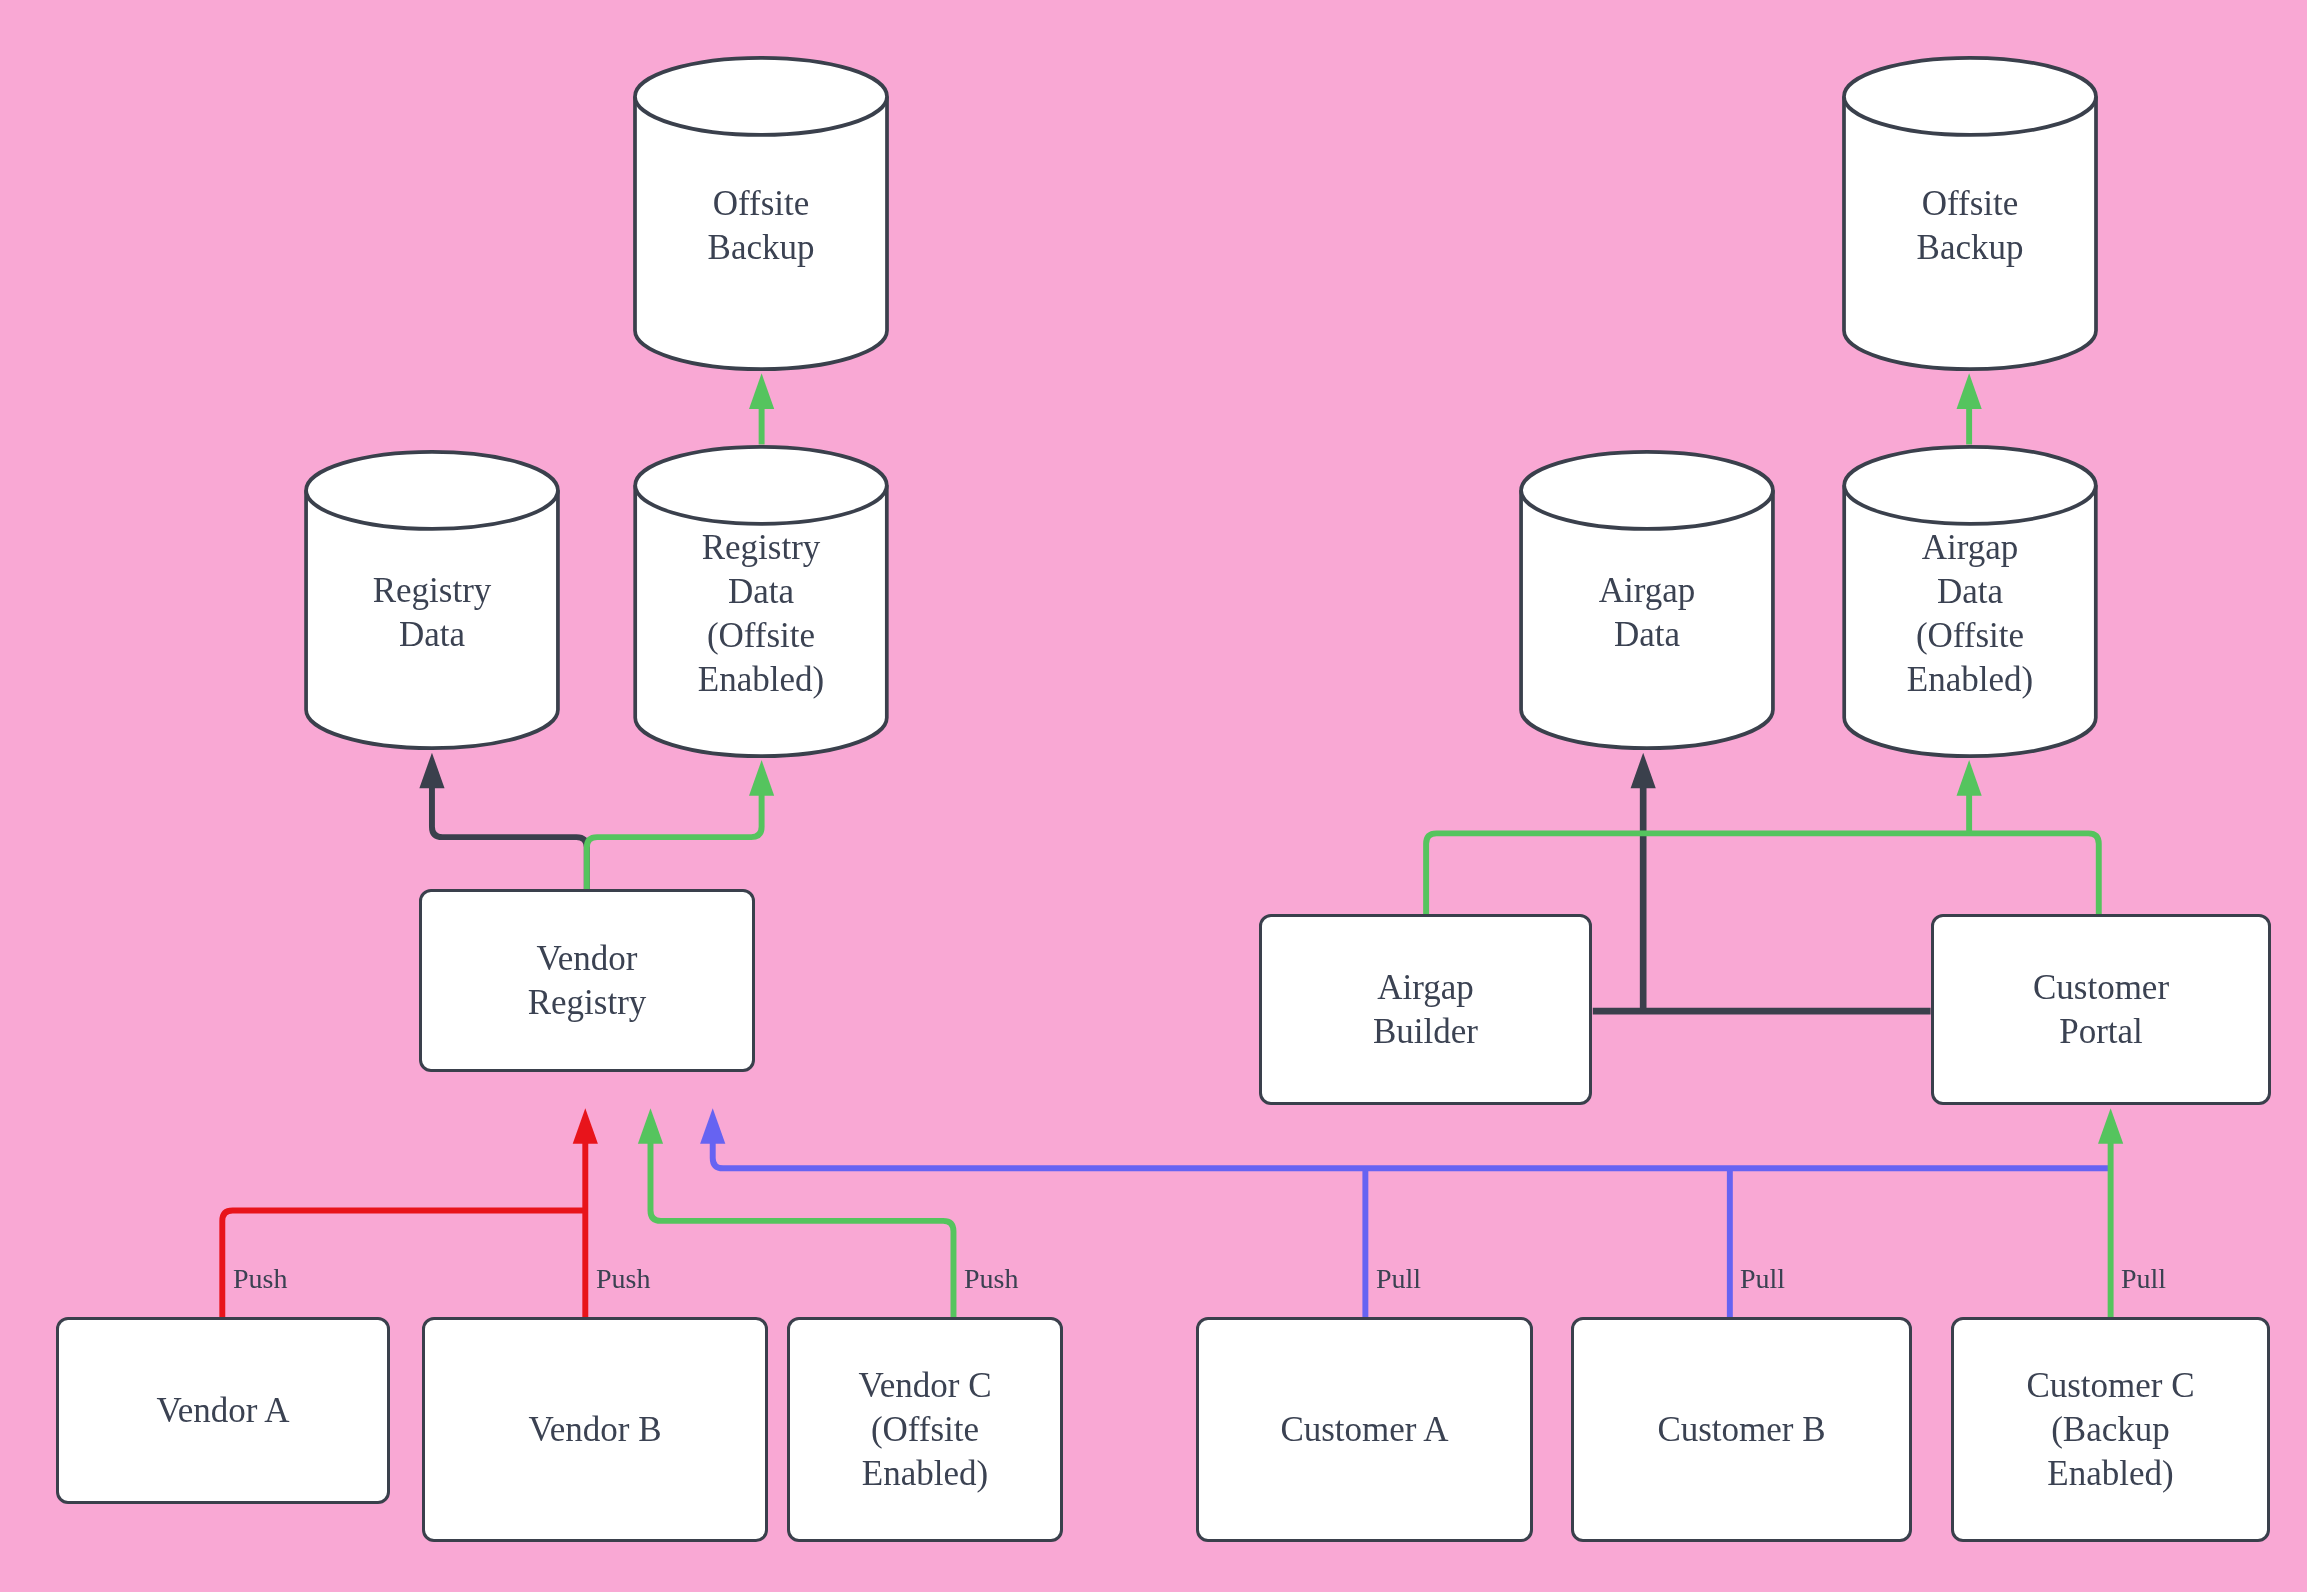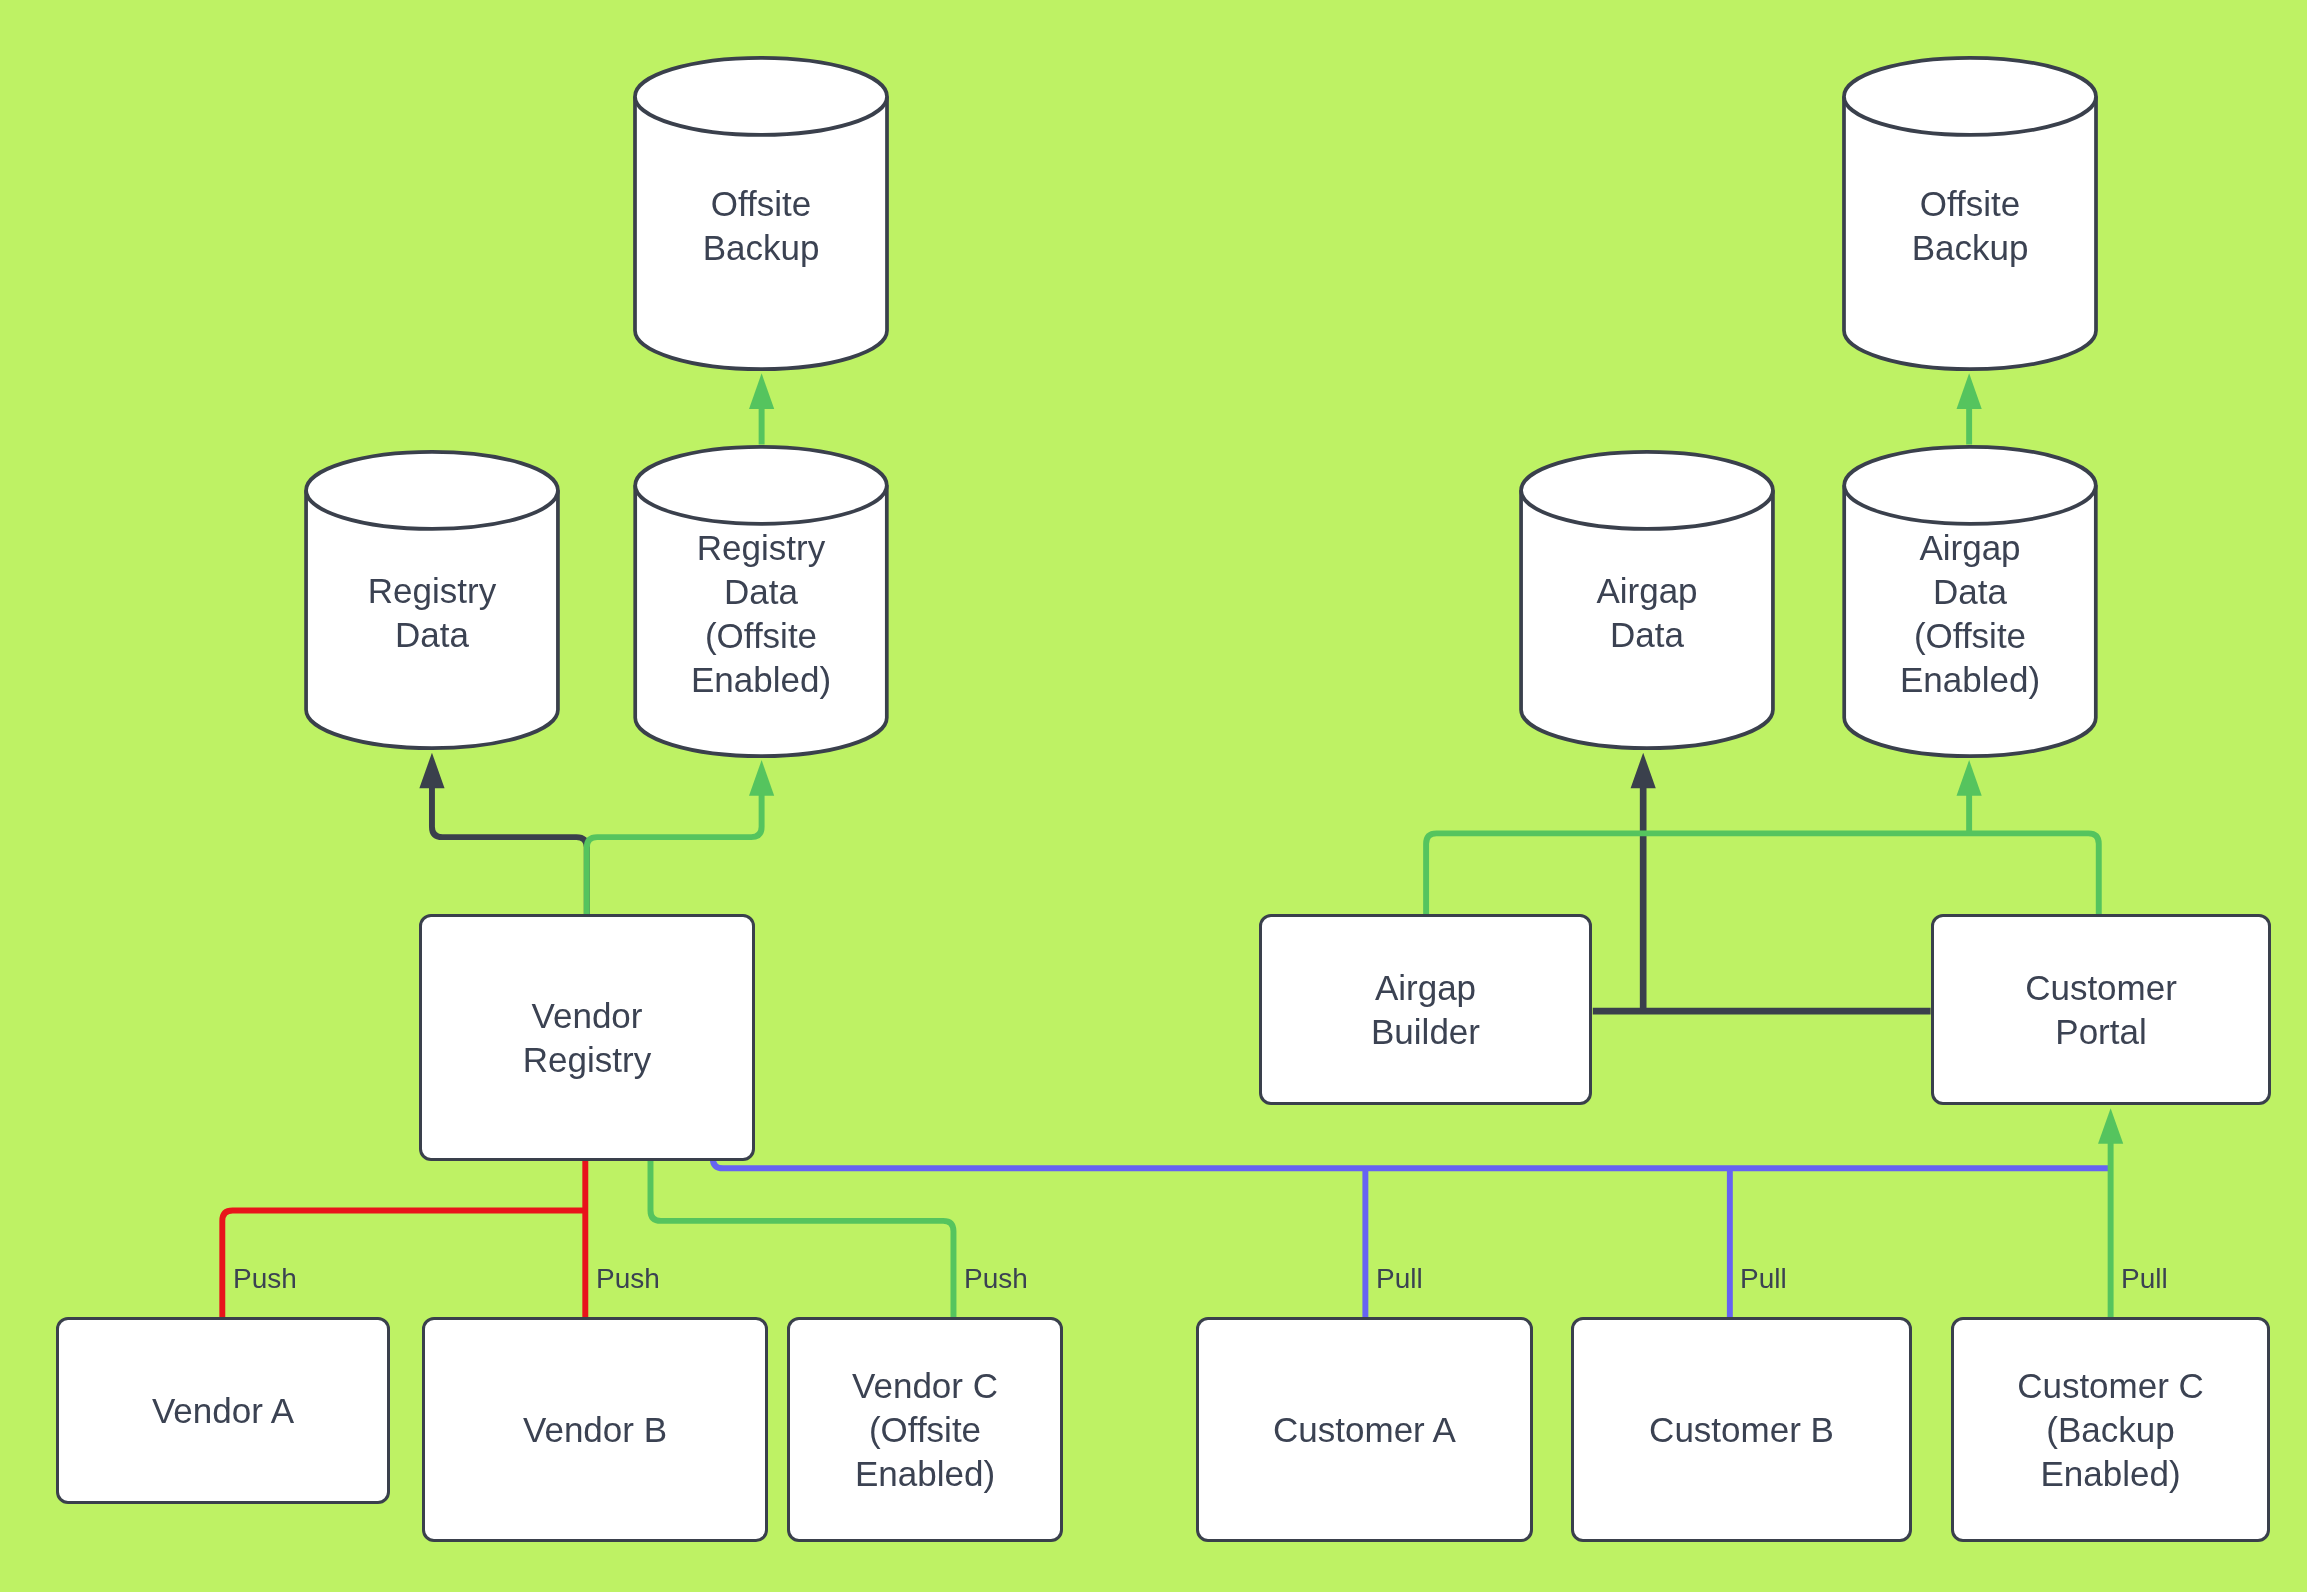--- a/index.html
+++ b/index.html
@@ -4,22 +4,22 @@
 <style>
   html, body {
     margin: 0;
     padding: 0;
     background: #ffffff;
   }
   .canvas {
     position: relative;
     width: 2307px;
     height: 1592px;
-    background: #bef264;
-    font-family: Liberation Sans, sans-serif;
+    background: #f9a8d4;
+    font-family: Liberation Serif, serif;
     color: #3b4252;
     overflow: hidden;
   }
   .edges {
     position: absolute;
     left: 0; top: 0;
     width: 2307px;
     height: 1592px;
     z-index: 1;
   }
@@ -182,21 +182,21 @@
 
   <div class="cylinder" style="left:1842px; top:56px; width:256px; height:315px;">
     <svg viewBox="0 0 345 425">
       <path d="M 2.5 54.5 V 370.5 A 170 52 0 0 0 342.5 370.5 V 54.5" fill="#ffffff" stroke-width="5" stroke="#3a404c"></path>
       <ellipse cx="172.5" cy="54.5" rx="170" ry="52" fill="#ffffff" stroke-width="5" stroke="#3a404c"></ellipse>
     </svg>
     <div class="cyl-label">Offsite
 Backup</div>
   </div>
 
-  <div class="node-box" style="left:419px; top:914px; width:336px; height:247px;">Vendor
+  <div class="node-box" style="left:419px; top:889px; width:336px; height:183px;">Vendor
 Registry</div>
 
   <div class="node-box" style="left:1259px; top:914px; width:333px; height:191px;">Airgap
 Builder</div>
 
   <div class="node-box" style="left:1931px; top:914px; width:340px; height:191px;">Customer
 Portal</div>
 
   <div class="node-box" style="left:56px; top:1317px; width:334px; height:187px;">Vendor A</div>
 

